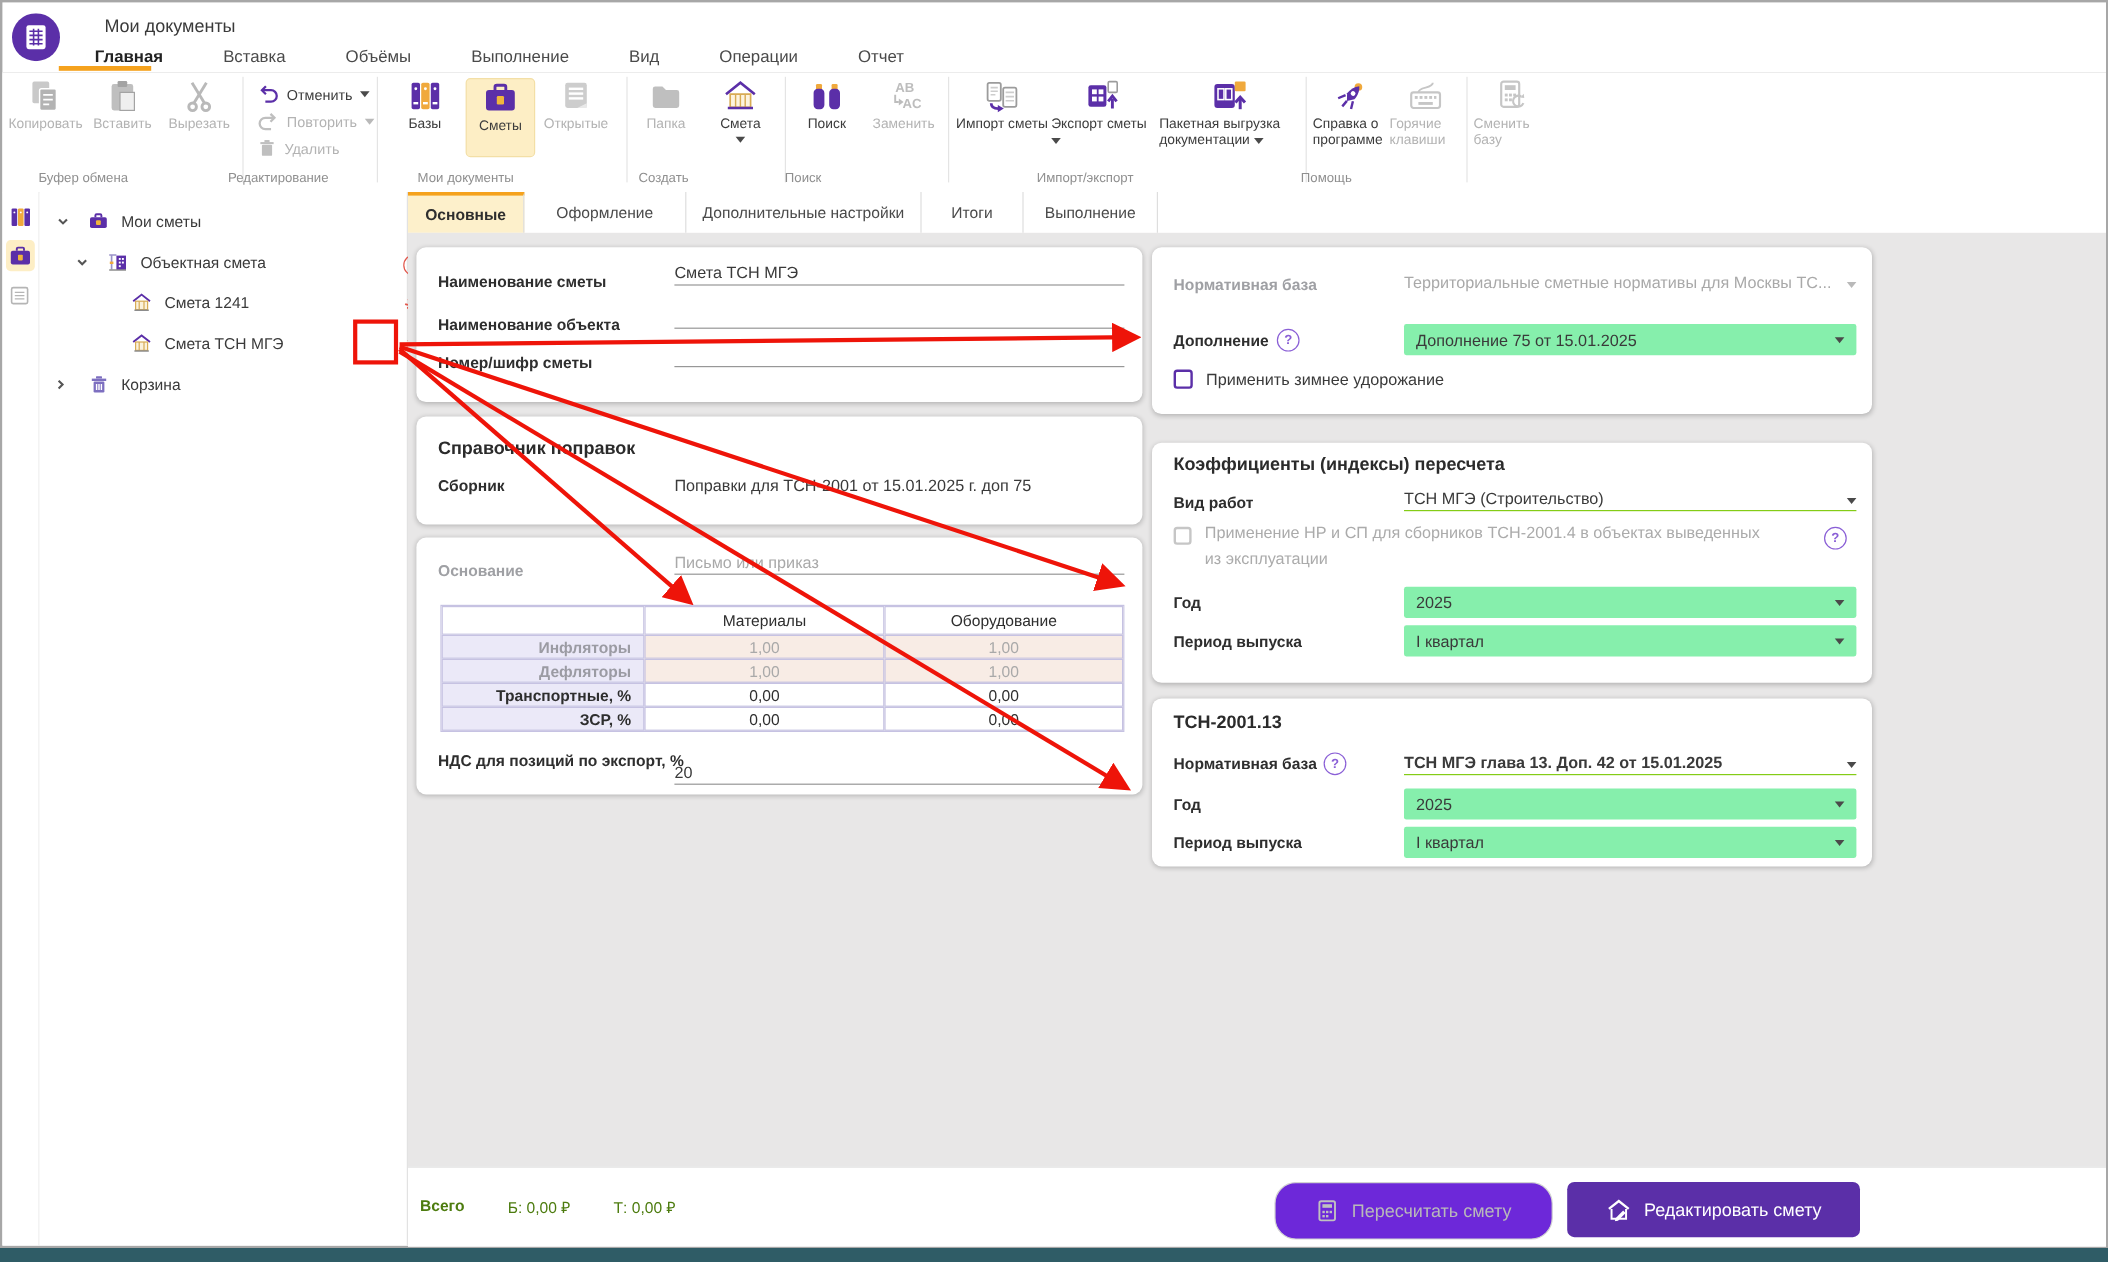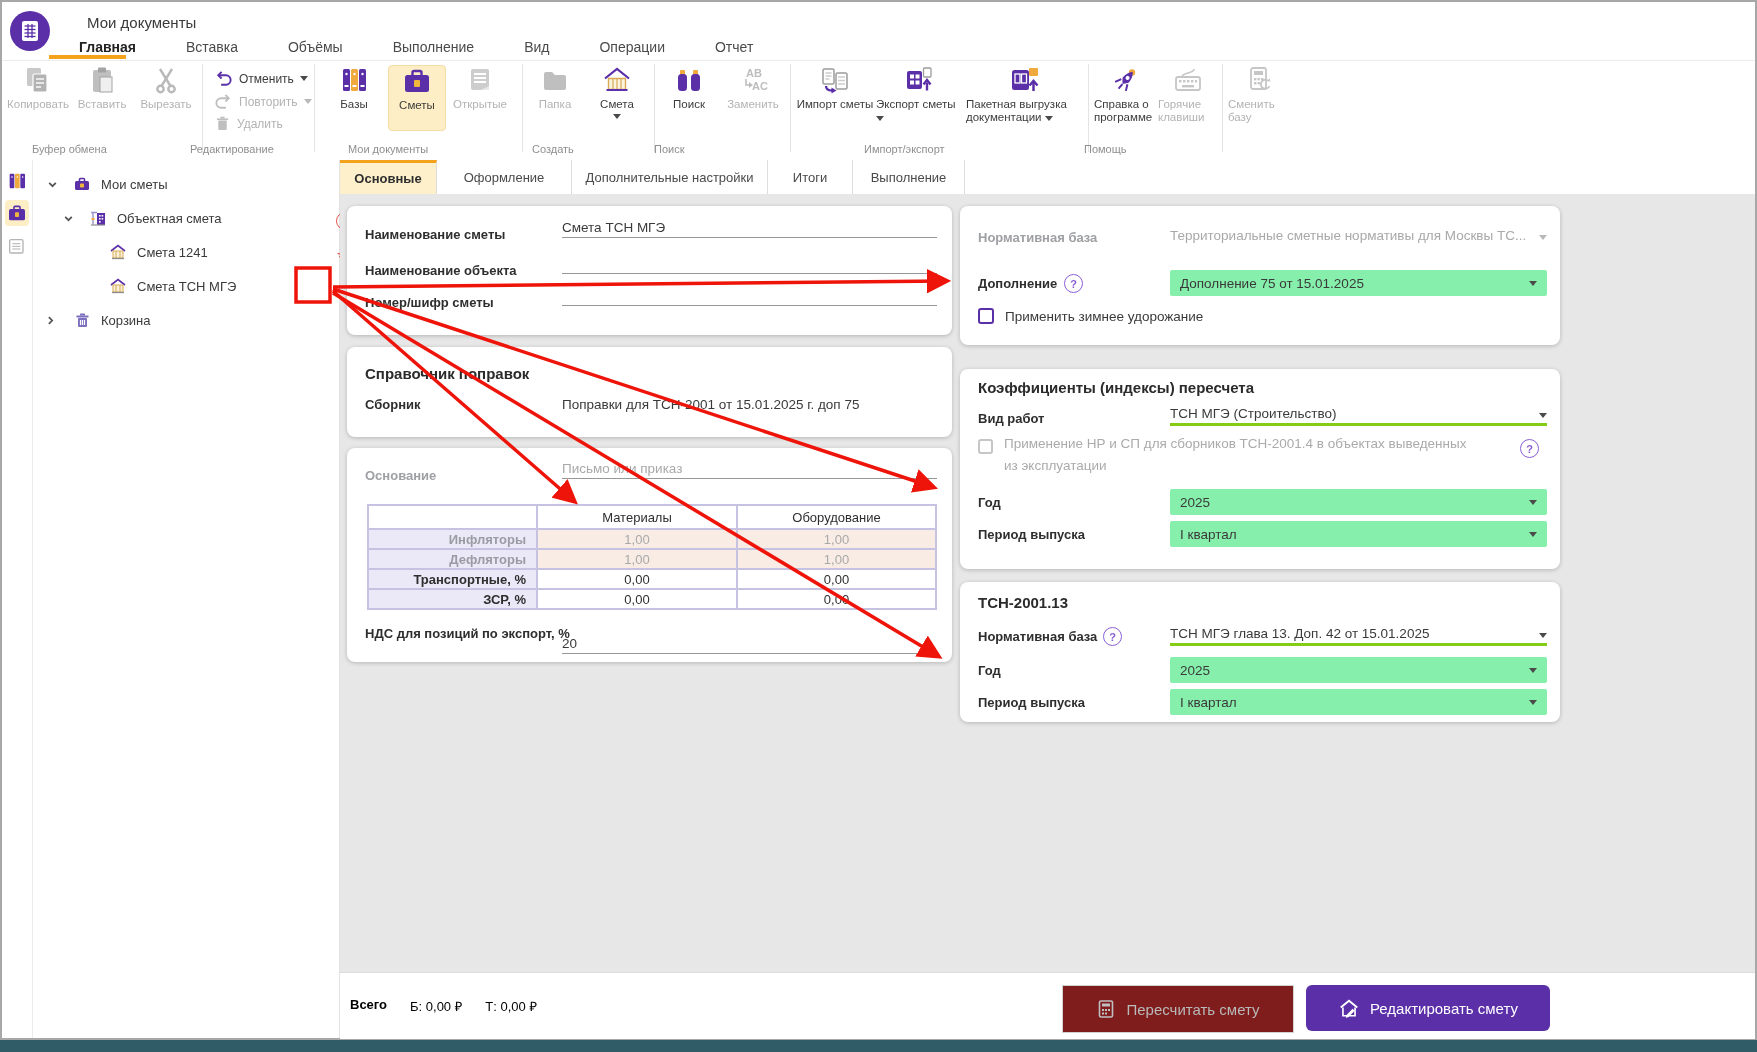--- a/index.html
+++ b/index.html
@@ -48,21 +48,21 @@
   .content{position:absolute;left:338px;top:192px;width:1415px;height:778px;background:#e8e7e7;}
   .card{position:absolute;background:#fff;border-radius:8px;box-shadow:0 1px 4px rgba(0,0,0,.22);}
   .flbl{position:absolute;font-size:13px;font-weight:bold;color:#2e2e2e;white-space:nowrap;}
   .flbl.gray{color:#9fa0a4;}
   .finput{position:absolute;height:20px;border-bottom:1px solid #979797;font-size:13.5px;color:#3a3a3a;display:flex;align-items:flex-end;padding-bottom:2px;box-sizing:border-box;}
   .finput.ph{color:#a9a9a9;}
   .fval{position:absolute;font-size:13.5px;color:#3a3a3a;white-space:nowrap;}
   .pinkfield{position:absolute;left:210px;width:377px;height:26px;background:#86efac;border-radius:2px;display:flex;align-items:center;padding:0 10px;box-sizing:border-box;font-size:13.5px;color:#3a3a3a;cursor:pointer;}
   .pinkfield .car{margin-left:auto;}
   .ddl{position:absolute;left:210px;width:377px;height:23px;display:flex;align-items:flex-end;padding-bottom:2px;font-size:13.5px;color:#3a3a3a;box-sizing:border-box;cursor:pointer;}
-  .ddl.uline{border-bottom:3px solid #84cc16;}
+  .ddl.uline{border-bottom:1px solid #84cc16;}
   .ddl .car{margin-left:auto;margin-bottom:3px;}
   .ddl.dis{color:#a9a9a9;}
   .htitle{position:absolute;font-size:15px;font-weight:bold;color:#2b2b2b;}
   .cb{position:absolute;width:16px;height:16px;border:2px solid #5b2fa8;border-radius:3px;background:#fff;box-sizing:border-box;cursor:pointer;}
   .cb.dis{border-color:#c6c6c6;width:15px;height:15px;}
   .cb-lbl{position:absolute;font-size:13.5px;color:#3a3a3a;}
   .cb-lbl.dis{color:#ababab;line-height:22px;}
   .qic{display:inline-flex;width:17px;height:17px;border:1.5px solid #8a5fd6;border-radius:50%;color:#8a5fd6;font-size:11px;font-weight:bold;align-items:center;justify-content:center;position:absolute;cursor:pointer;}
 
   
@@ -70,23 +70,23 @@
   .ptr{display:grid;grid-template-columns:169px 200px 199px;}
   .ptc{border:0.5px solid #c6c2e2;display:flex;align-items:center;box-sizing:border-box;height:20px;}
   .ptr.hdr .ptc{height:24px;background:#fff;justify-content:center;color:#2e2e2e;}
   .ptc.rowlbl{background:#ebe9f8;justify-content:flex-end;padding-right:10px;font-weight:bold;color:#2e2e2e;}
   .ptc.rowlbl.dim{color:#9b9ba3;}
   .ptc.cell{justify-content:center;color:#2f2f2f;}
   .ptc.cell.pink{background:#f8ece5;color:#a9a9a9;}
 
   
   .footer{position:absolute;left:338px;top:970px;width:1415px;height:66px;background:#fff;border-top:1px solid #dcdcdc;}
-  .btn-recalc{position:absolute;left:722px;top:12px;width:230px;height:46px;border:1px solid #d2d2d2;border-radius:1px;background:#7f1d1d;display:flex;align-items:center;justify-content:center;gap:10px;font-size:15px;color:#b9b9b9;cursor:default;}
+  .btn-recalc{position:absolute;left:722px;top:12px;width:230px;height:46px;border:1px solid #d2d2d2;border-radius:18px;background:#6d28d9;display:flex;align-items:center;justify-content:center;gap:10px;font-size:15px;color:#b9b9b9;cursor:default;}
   .btn-edit{position:absolute;left:966px;top:12px;width:244px;height:46px;border-radius:6px;background:#5b2fa8;display:flex;align-items:center;justify-content:center;gap:10px;font-size:15px;color:#fff;cursor:pointer;}
-  .ftotals{position:absolute;left:10px;top:24px;display:flex;gap:23px;font-size:13px;color:#000000;}
+  .ftotals{position:absolute;left:10px;top:24px;display:flex;gap:36px;font-size:13px;color:#4d7c0f;}
 
   .overlay{position:absolute;left:0;top:0;width:1757px;height:1052px;pointer-events:none;z-index:60;}
 </style>
 </head>
 <body>
 
 <div class="stage">
 <div class="window">
 
   <svg class="abs" style="left:8px;top:9px;" width="40" height="40" viewBox="0 0 40 40">
@@ -578,21 +578,21 @@
       <div class="pinkfield" style="top:152px;">
         <span>I квартал</span>
             <span class="car"></span>
       </div>
     </div>
 
     <div class="card" style="left:620px;top:388px;width:600px;height:140px;">
       <div class="htitle" style="left:18px;top:12px;">ТСН-2001.13</div>
       <div class="flbl" style="left:18px;top:47px;">Нормативная база</div>
       <span class="qic" style="left:143px;top:45px;">?</span>
-      <div class="ddl uline" style="top:41px;">
+      <div class="ddl uline" style="top:41px;font-weight:bold;">
         <span>ТСН МГЭ глава 13. Доп. 42 от 15.01.2025</span>
             <span class="car"></span>
       </div>
       <div class="flbl" style="left:18px;top:81px;">Год</div>
       <div class="pinkfield" style="top:75px;">
         <span>2025</span>
             <span class="car"></span>
       </div>
       <div class="flbl" style="left:18px;top:113px;">Период выпуска</div>
       <div class="pinkfield" style="top:107px;">

